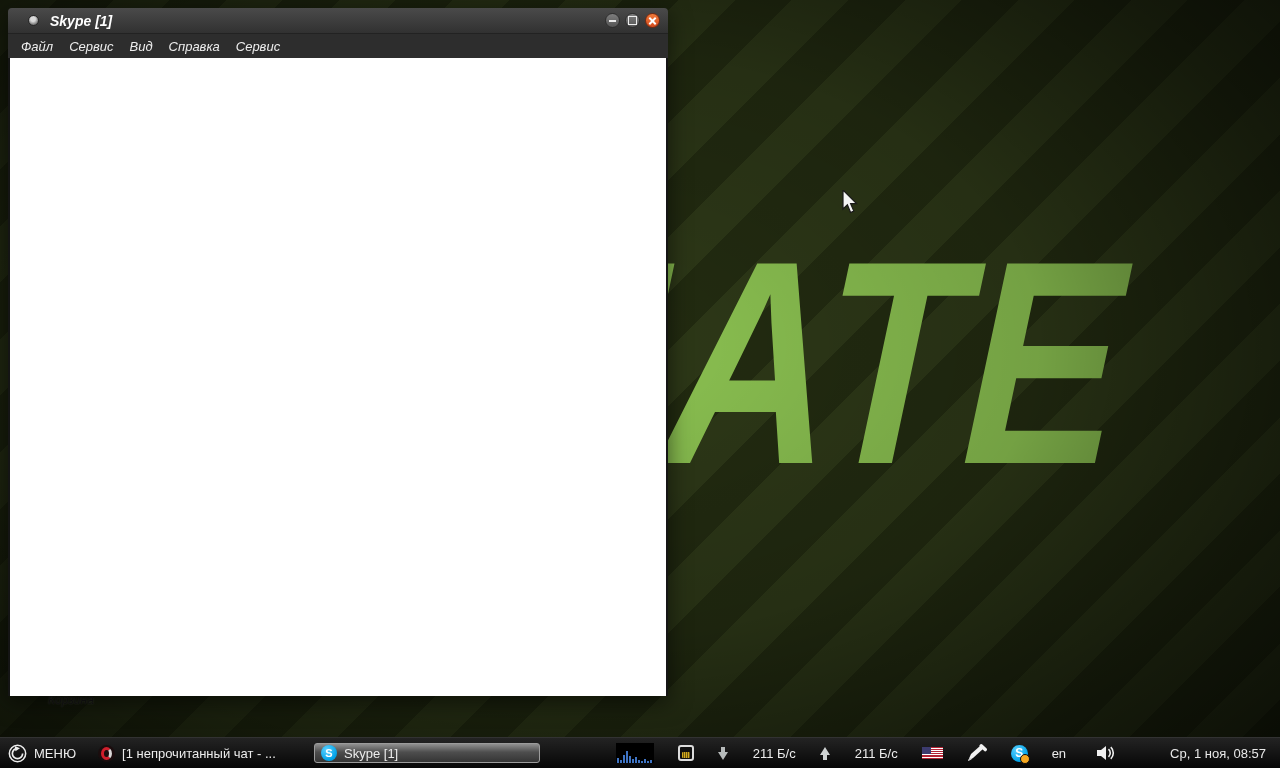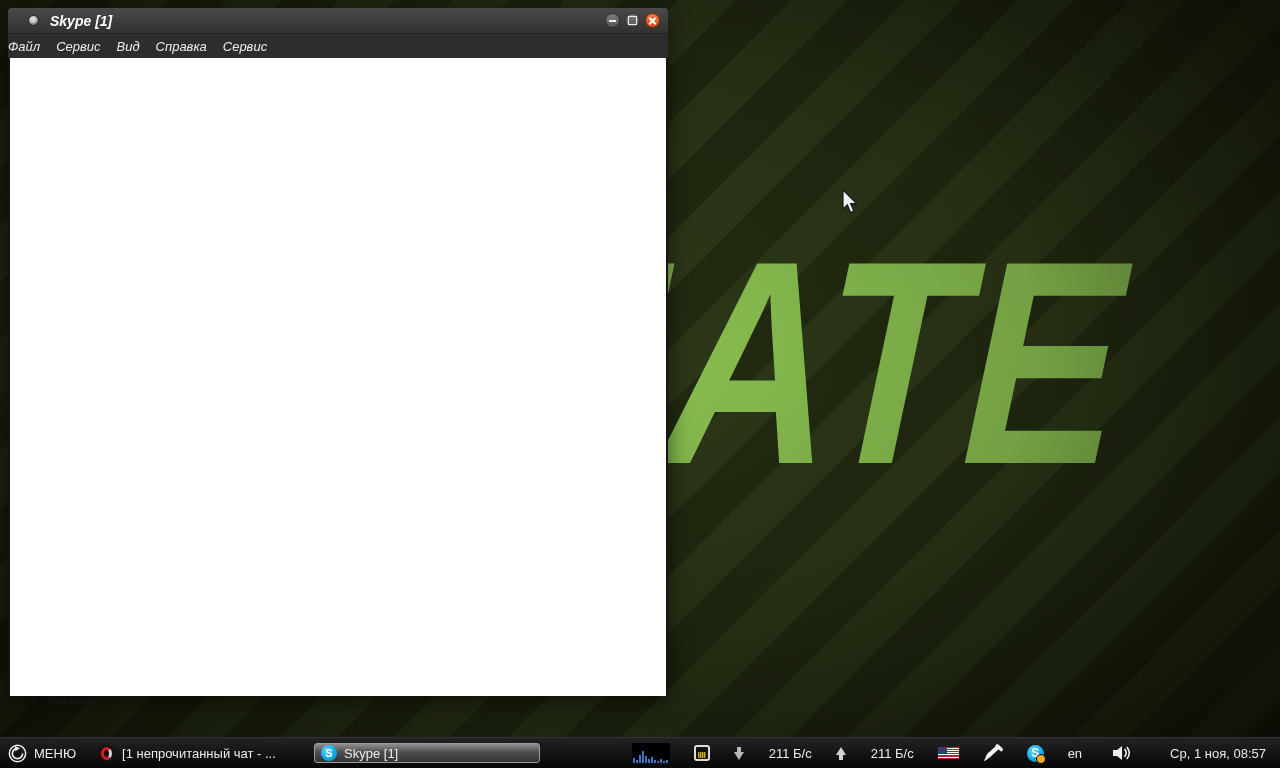--- a/index.html
+++ b/index.html
@@ -38,21 +38,21 @@
   .controls { margin-left:auto; display:flex; gap:5px; }
   .ctrl { width:15px; height:15px; border-radius:50%; position:relative;
     display:flex; align-items:center; justify-content:center; }
   .ctrl-min,.ctrl-max { background:linear-gradient(#7d7d7d,#555); border:1px solid #2d2d2d; }
   .ctrl-close { background:linear-gradient(#f07a3a,#d34c1e); border:1px solid #77290f; }
   .ctrl-min::before { content:""; width:7px; height:2px; background:#ececec; }
   .ctrl-max::before { content:""; width:7px; height:7px; border:1.5px solid #ececec; }
   .x1,.x2 { position:absolute; width:9px; height:2px; background:#fff; left:2px; top:5.5px; }
   .x1 { transform:rotate(45deg); } .x2 { transform:rotate(-45deg); }
 
-  .menubar { height:24px; display:flex; align-items:center; gap:16px; 
+  .menubar { height:24px; display:flex; align-items:center; gap:16px; padding-left:13px;
     background:#2d2d2d; font-style:italic; font-size:13px; color:#ededed; }
   .menu-item { cursor:default; }
   .win-content { height:638px; margin:0 2px; background:#ffffff; }
 
   
   .taskbar { position:absolute; left:0; bottom:0; width:1280px; height:24px; z-index:5;
     background:linear-gradient(#232323,#060606); border-top:1px solid #323232;
     display:flex; align-items:center; padding:15px 8px; font-size:13px; color:#ececec; }
   .menu-btn { display:flex; align-items:center; gap:7px; }
   .task { display:flex; align-items:center; gap:7px; }
@@ -94,21 +94,21 @@
     background-image:radial-gradient(#fff 28%, transparent 32%);
     background-size:2px 1.7px; }
 
   .skype-tray { position:relative; width:17px; height:17px; border-radius:50%; flex:0 0 auto;
     background:radial-gradient(circle at 35% 30%, #5ad0ff, #00a2e8 70%);
     color:#fff; font-weight:bold; font-size:12px; line-height:17px; text-align:center; }
   .skype-tray::after { content:""; position:absolute; right:-2px; bottom:-2px;
     width:8px; height:8px; border-radius:50%; background:#f6a820; border:1px solid #0d0d0d; }
 
   .kb-layout { color:#ececec; }
-  .clock { margin-left:14px; margin-right:6px; white-space:nowrap; color:#e8e8e8; }
+  .clock { margin-left:30px; margin-right:6px; white-space:nowrap; color:#e8e8e8; }
 
   .cursor { position:absolute; left:842px; top:190px; z-index:7; pointer-events:none; }
 </style>
 </head>
 <body>
 
 <div class="desktop">
 
   <div class="brand">MATE</div>
   <div class="vignette"></div>

